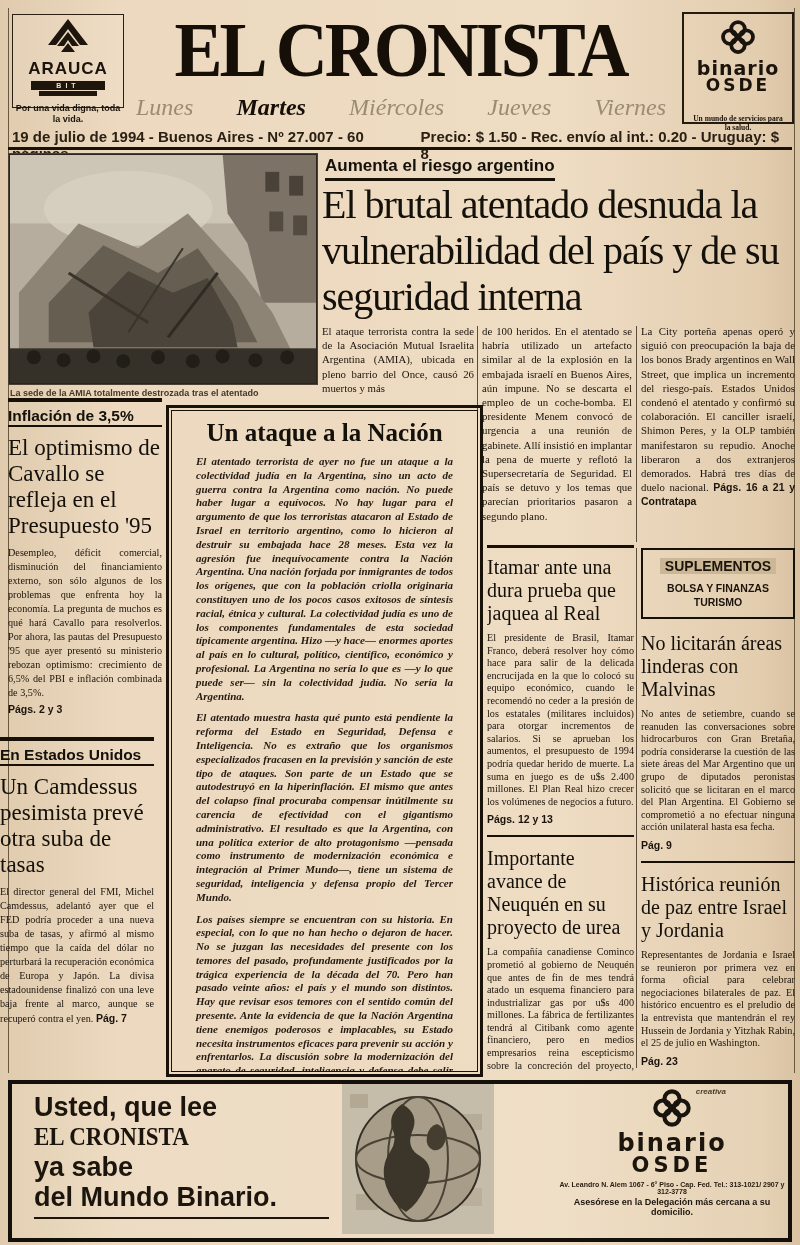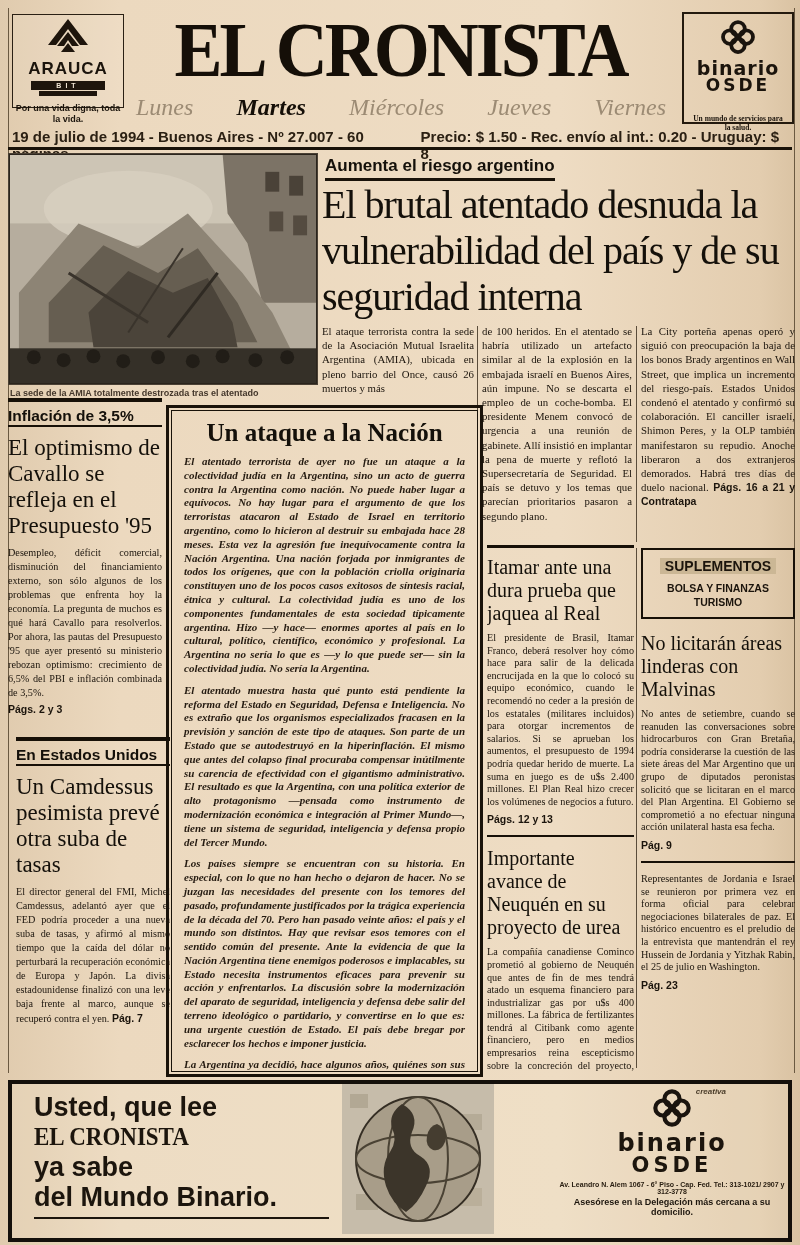--- a/index.html
+++ b/index.html
@@ -40,33 +40,33 @@
   .introcol{ font-size:10.8px; line-height:14.2px; text-align:justify; overflow:hidden; }
   .c1{ left:322px; top:324px; width:152px; height:90px; }
   .c2{ left:482px; top:324px; width:150px; height:222px; }
   .c3{ left:641px; top:324px; width:154px; height:222px; }
   .pagesref{ font-family:"Liberation Sans", sans-serif; font-weight:bold; font-size:10.5px; }
   .vr1{ left:477px; top:326px; width:1px; height:86px; background:#5a4c3a; }
   .vr2{ left:636px; top:326px; width:1px; height:216px; background:#5a4c3a; }
 
   
   .edbox{ left:166px; top:405px; width:317px; height:672px; border:3px solid #191209; padding:2px; }
-  .edbox-inner{ border:1px solid #191209; height:100%; padding:6px 12px; overflow:hidden; }
+  .edbox-inner{ border:1px solid #191209; height:100%; padding:6px 24px; overflow:hidden; }
   .ed-title{ text-align:center; font-weight:bold; font-size:25px; margin:2px 0 8px; color:#14100a; }
   .ed-p{ font-size:11px; line-height:13.8px; font-style:italic; font-weight:bold; text-align:justify; color:#241a10; margin-bottom:8px; }
 
   
   .sidestory{ width:154px; }
   .s-bar{ height:4px; background:#171007; margin-bottom:5px; }
   .s-kicker{ font-family:"Liberation Sans", sans-serif; font-weight:bold; font-size:15.5px; border-bottom:2px solid #171007; padding-bottom:0; color:#14100a; }
   .s-head{ font-size:23px; line-height:26px; margin-top:8px; color:#14100a; }
   .s-body{ font-size:10.2px; line-height:14px; text-align:justify; margin-top:7px; }
   .s-pages{ font-family:"Liberation Sans", sans-serif; font-weight:bold; font-size:10.5px; margin-top:3px; }
   .ls1{ left:8px; top:398px; }
-  .ls2{ left:16px; top:737px; }
+  .ls2{ left:0; top:737px; }
 
   
   .midcol{ left:487px; top:545px; width:147px; height:528px; overflow:hidden; }
   .farcol{ left:641px; top:548px; width:154px; height:525px; overflow:hidden; }
   .r-rule{ height:3px; background:#171007; margin-bottom:8px; }
   .r-head{ font-size:20px; line-height:23px; color:#14100a; }
   .r-body{ font-size:10.2px; line-height:12.6px; text-align:justify; margin-top:7px; }
   .r-pages{ font-family:"Liberation Sans", sans-serif; font-weight:bold; font-size:10.5px; margin-top:5px; }
   .r-div{ border-top:2px solid #171007; margin:10px 0; }
   .vr3{ left:636px; top:548px; width:1px; height:520px; background:#5a4c3a; }
@@ -225,20 +225,21 @@
   <div class="abs farcol">
     <div class="suplbox">
       <span class="supl-title">SUPLEMENTOS</span>
       <div class="supl-item">BOLSA Y FINANZAS</div>
       <div class="supl-item">TURISMO</div>
     </div>
     <div class="r-head">No licitarán áreas linderas con Malvinas</div>
     <div class="r-body">No antes de setiembre, cuando se reanuden las conversaciones sobre hidrocarburos con Gran Bretaña, podría considerarse la cuestión de las siete áreas del Mar Argentino que un grupo de diputados peronistas solicitó que se licitaran en el marco del Plan Argentina. El Gobierno se comprometió a no efectuar ninguna acción unilateral hasta esa fecha.</div>
     <div class="r-pages">Pág. 9</div>
     <div class="r-div"></div>
+    <div class="r-head">Histórica reunión de paz entre Israel y Jordania</div>
     <div class="r-body">Representantes de Jordania e Israel se reunieron por primera vez en forma oficial para celebrar negociaciones bilaterales de paz. El histórico encuentro es el preludio de la entrevista que mantendrán el rey Hussein de Jordania y Yitzhak Rabin, el 25 de julio en Washington.</div>
     <div class="r-pages">Pág. 23</div>
   </div>
 
   <div class="abs ad">
     <div class="ad-creativa">creativa</div>
     <div class="ad-left">
       <div class="ad-l1">Usted, que lee</div>
       <div class="ad-l2">EL CRONISTA</div>
       <div class="ad-l1">ya sabe</div>

